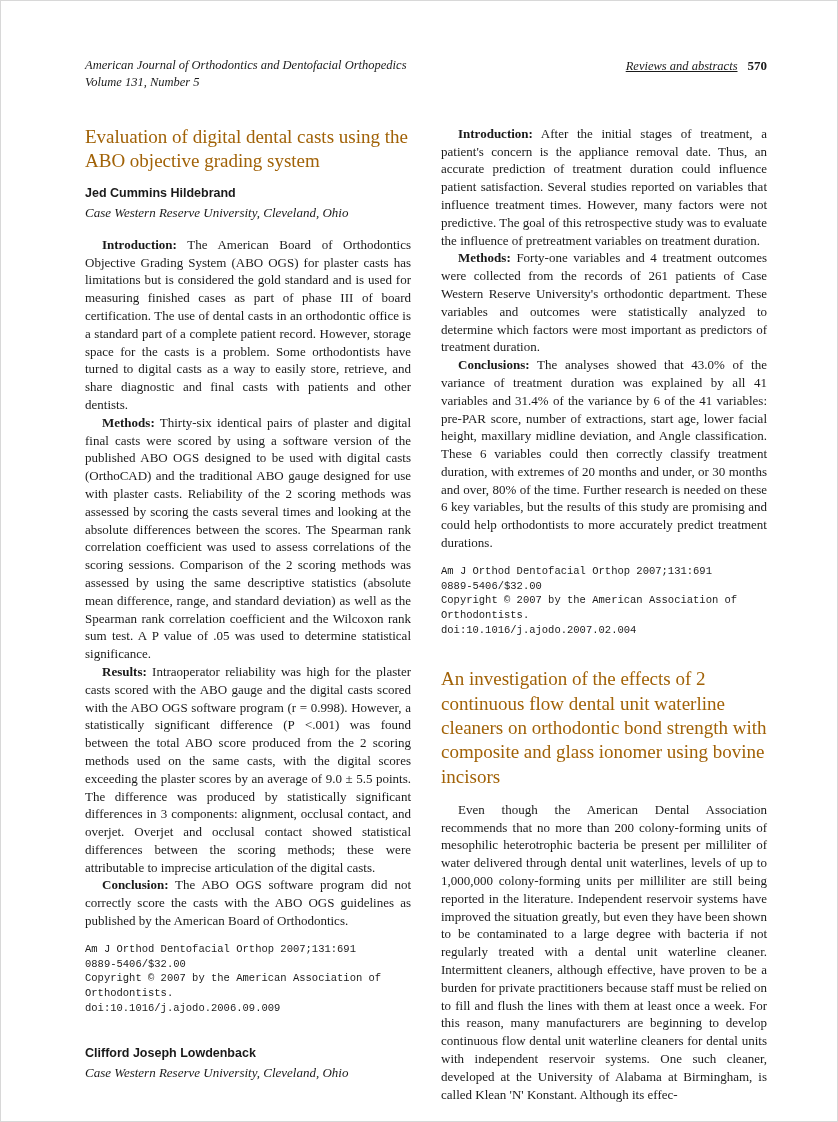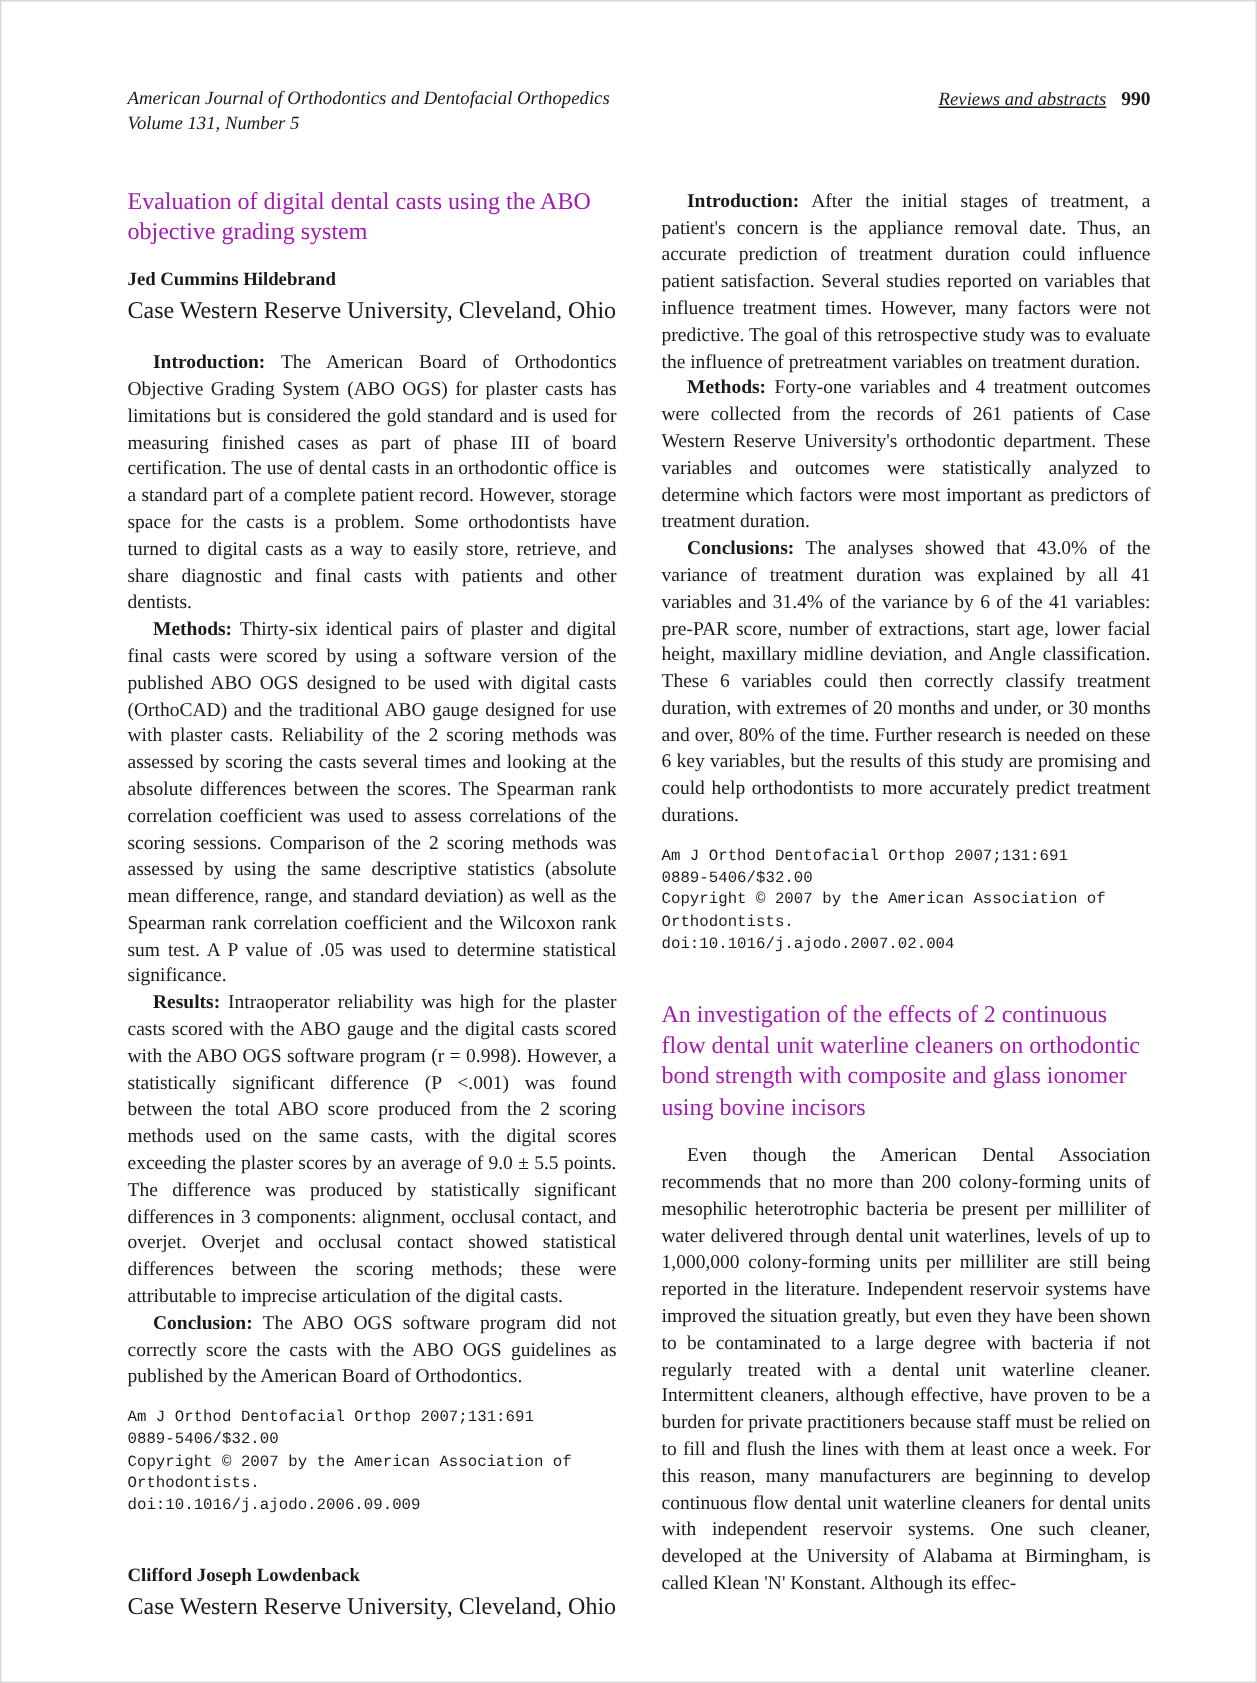--- a/index.html
+++ b/index.html
@@ -40,36 +40,37 @@
     margin-top: 34px;
   }
   .col { flex: 1 1 0; min-width: 0; }
 
   .article { margin: 0; }
   .article + .article { margin-top: 30px; }
 
   .article-title {
     font-family: "Liberation Serif", "DejaVu Serif", serif;
     font-weight: 400;
-    font-size: 16px;
+    font-size: 19px;
     line-height: 1.28;
     margin: 0 0 12px 0;
-    color: #a21caf;
+    color: #a16207;
   }
 
   .author {
-    font-family: Liberation Serif, serif;
+    font-family: Liberation Sans, sans-serif;
     font-weight: 700;
     font-size: 12.5px;
     line-height: 1.35;
     margin: 0 0 2px 0;
   }
 
   .affiliation {
-    font-size: 16px;
+    font-style: italic;
+    font-size: 13px;
     line-height: 1.35;
     margin: 0 0 14px 0;
   }
 
   .body-para {
     margin: 0;
     font-size: 13px;
     line-height: 1.37;
     text-align: justify;
     text-indent: 17px;
@@ -88,21 +89,21 @@
 <body>
 
 <div class="page">
 
   <header class="page-header">
     <div class="header-left">
       <div>American Journal of Orthodontics and Dentofacial Orthopedics</div>
       <div>Volume 131, Number 5</div>
     </div>
     <div class="header-right">
-      <span class="section-title">Reviews and abstracts</span><span class="page-number">990</span>
+      <span class="section-title">Reviews and abstracts</span><span class="page-number">570</span>
     </div>
   </header>
 
   <main class="columns">
 
     <div class="col">
 
       <article class="article">
         <h1 class="article-title">Evaluation of digital dental casts using the ABO objective grading system</h1>
         <div class="author">Jed Cummins Hildebrand</div>

